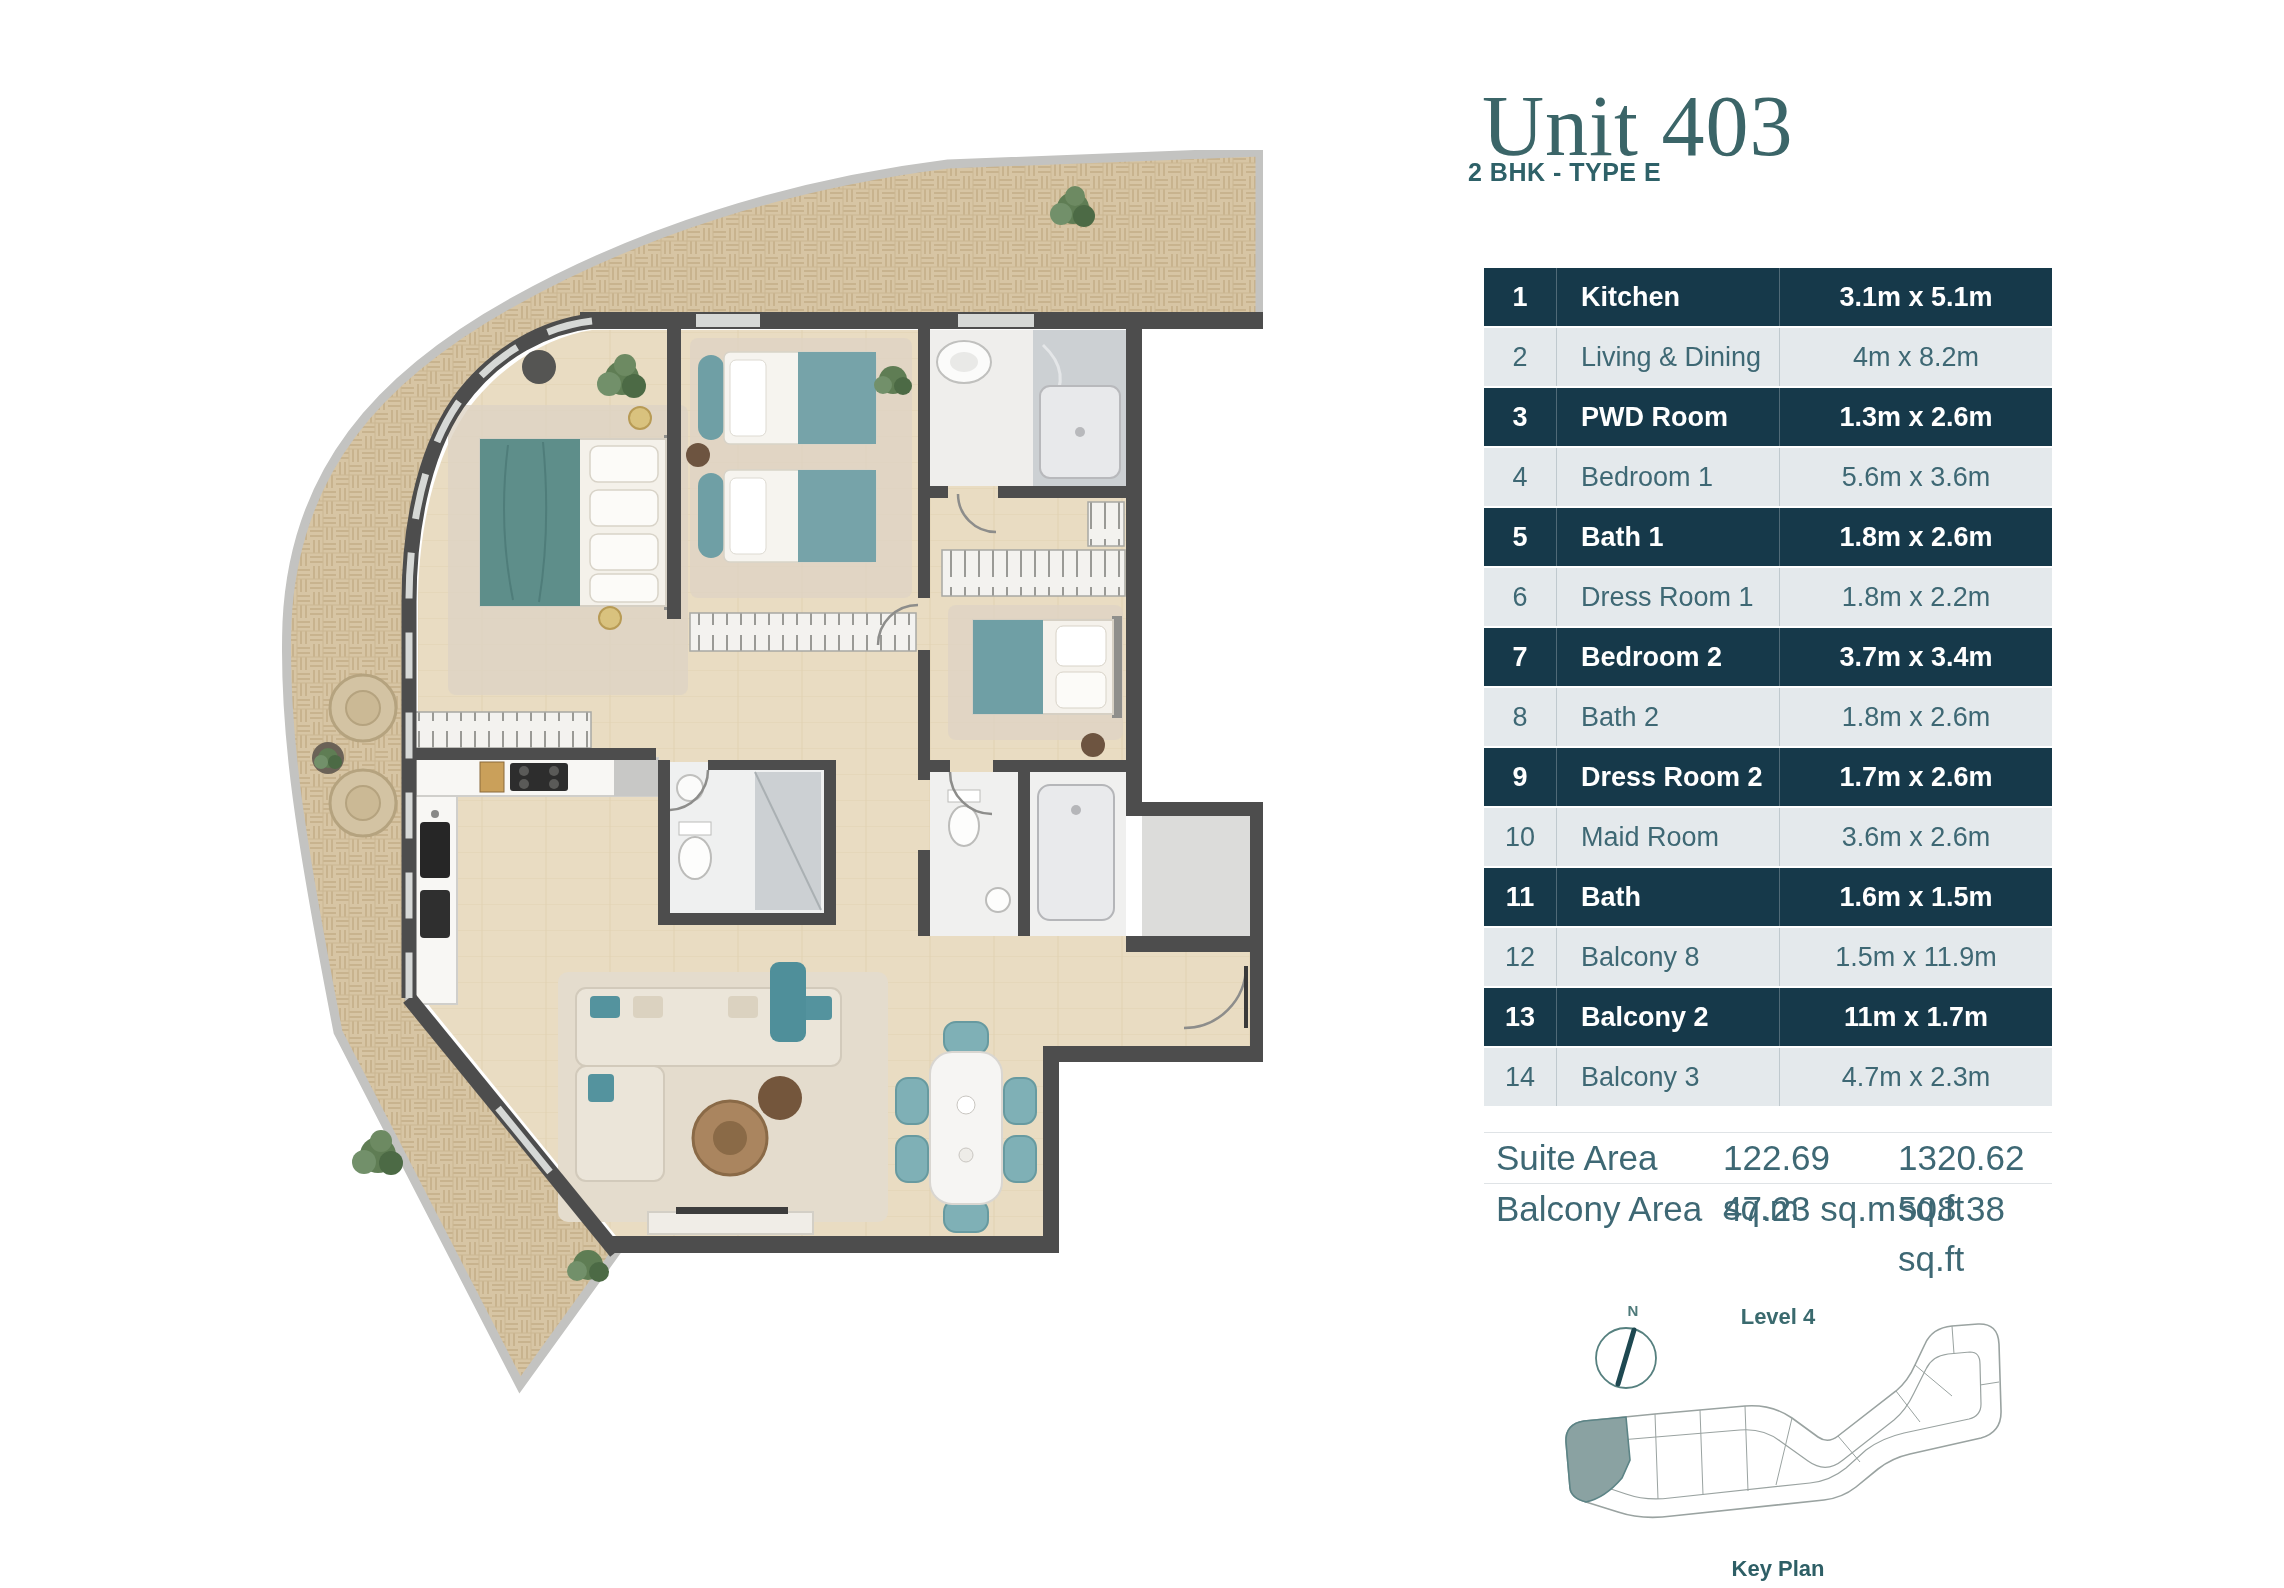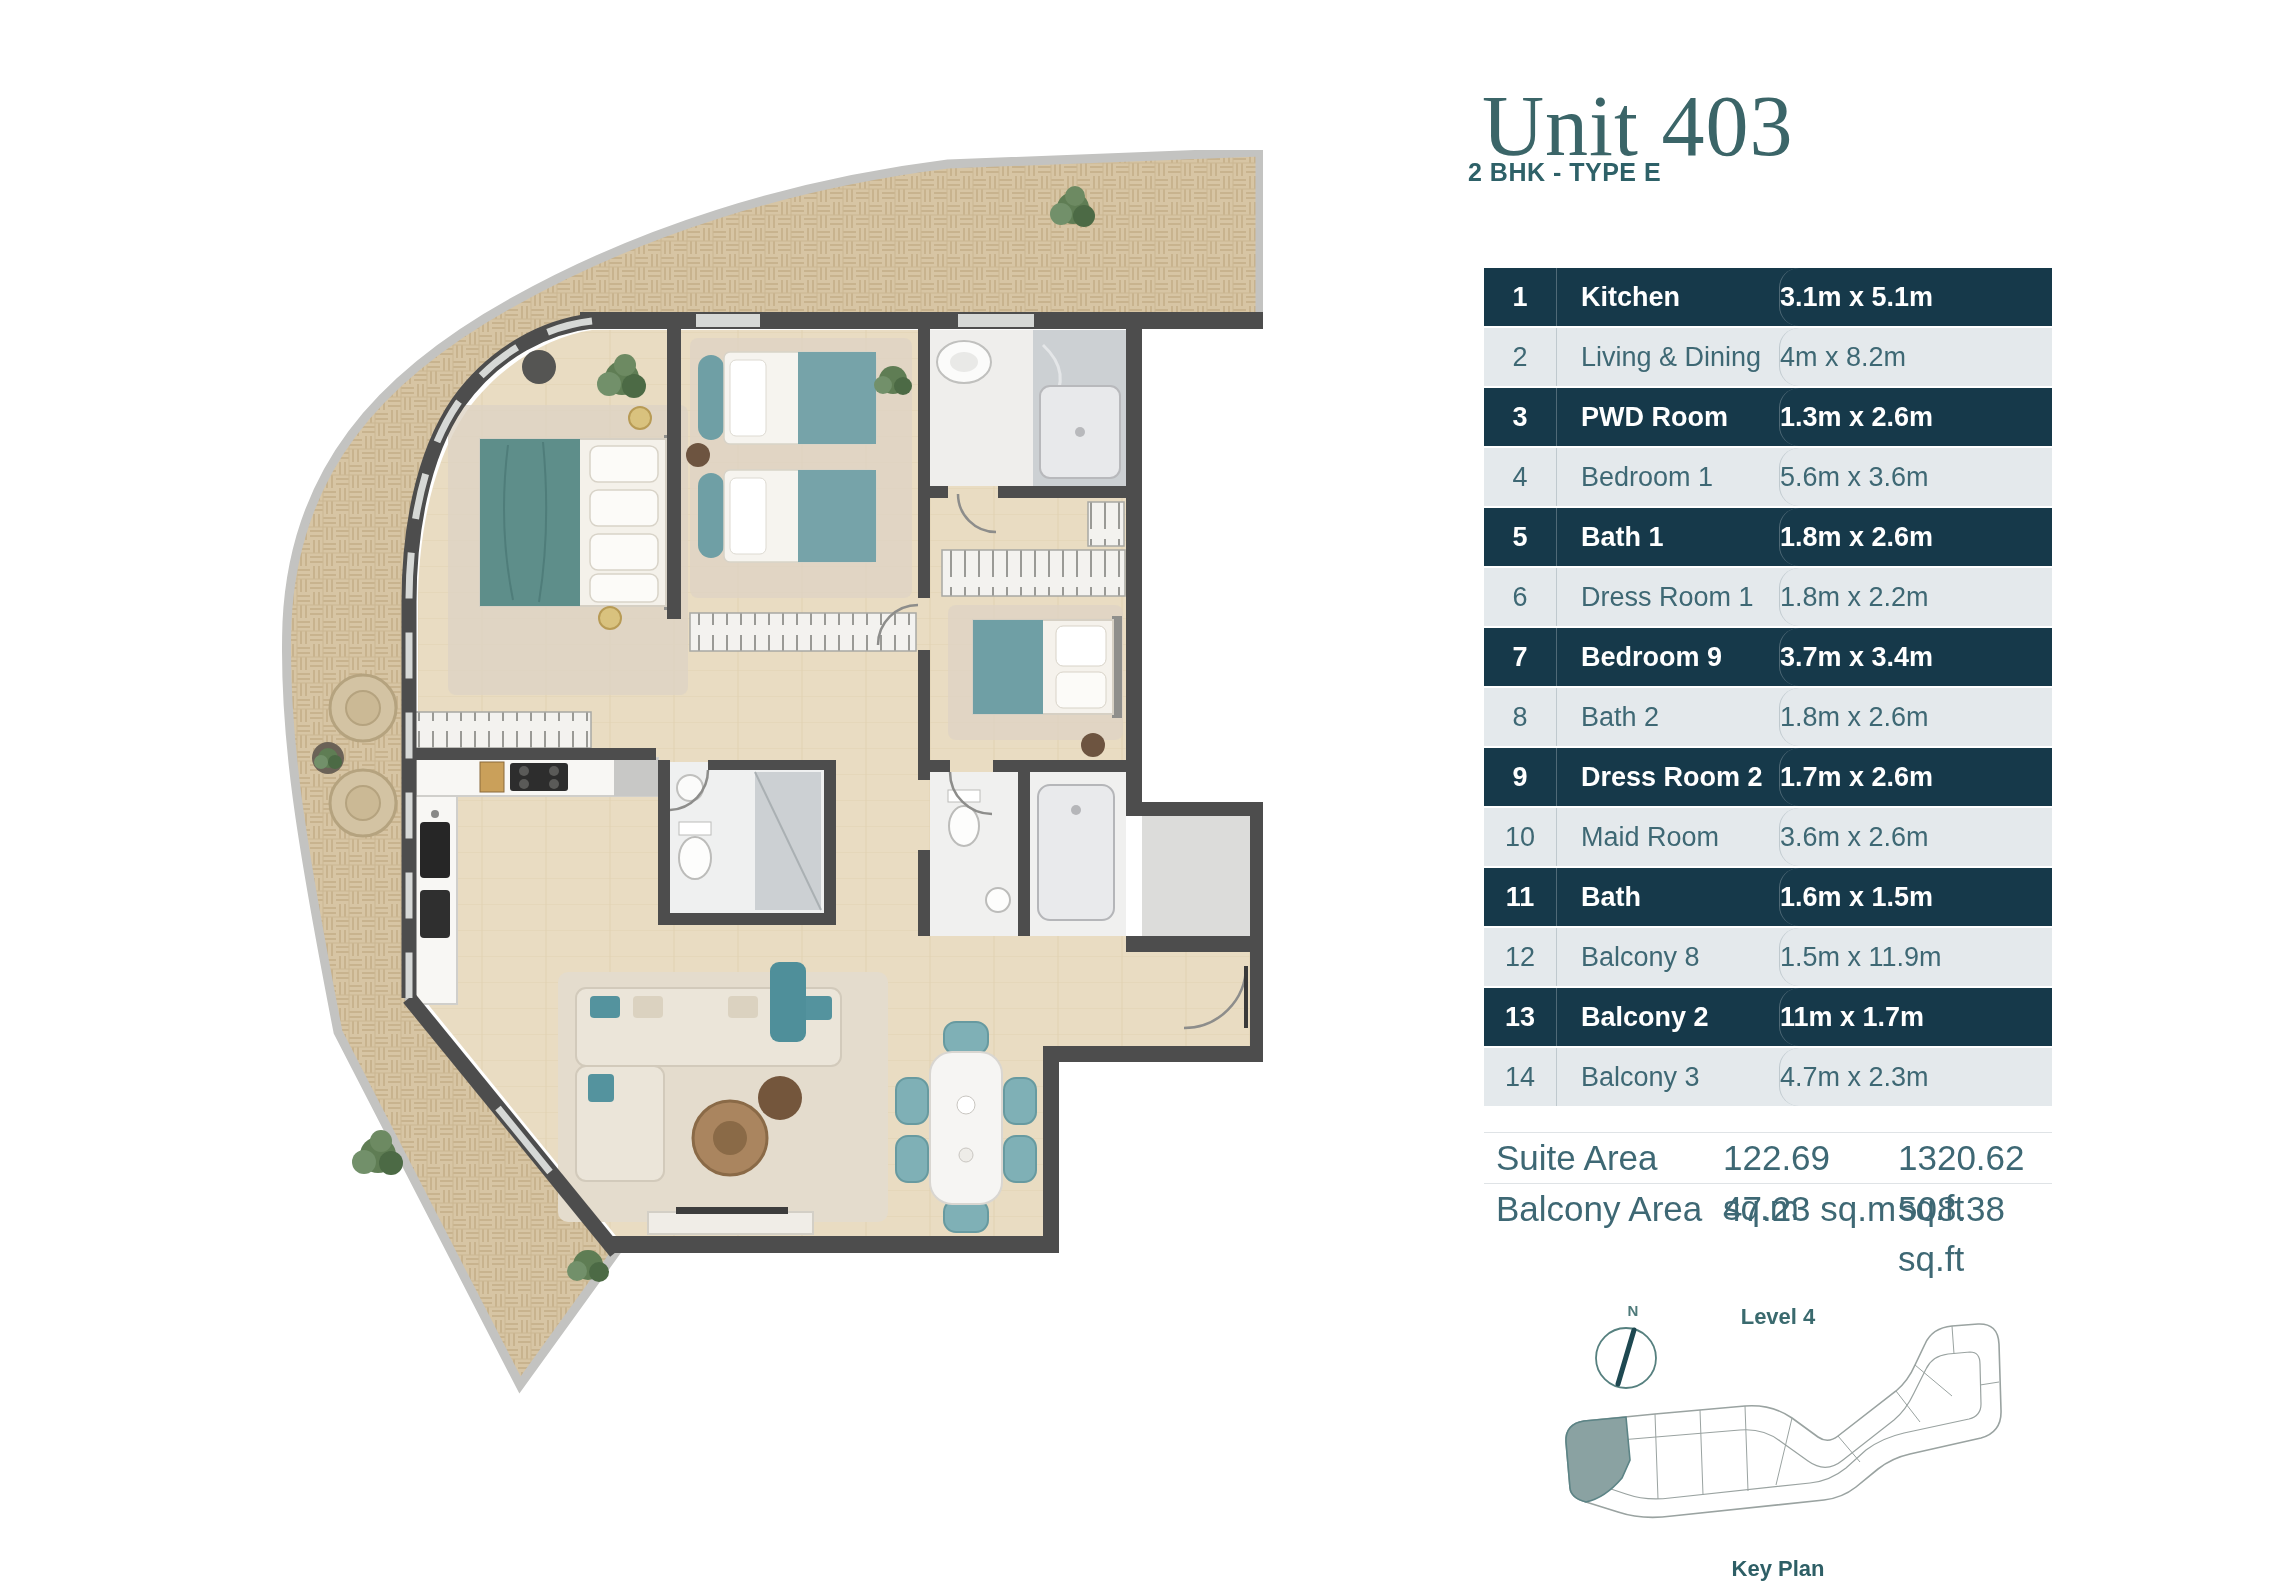--- a/index.html
+++ b/index.html
@@ -9,21 +9,21 @@
   .title{position:absolute;left:1482px;top:21px;font-family:"Liberation Serif", serif;
          font-weight:500;font-size:86px;line-height:1.1;color:var(--title,#3b6568);letter-spacing:1px;}
   .subtitle{position:absolute;left:1468px;top:158px;font-size:25px;font-weight:700;
          color:#2e6168;letter-spacing:.5px;}
   .rooms-table{position:absolute;left:1484px;top:268px;width:568px;}
   .room-row{display:flex;align-items:stretch;height:58px;line-height:58px;margin-bottom:2px;font-size:27px;}
   .room-row:nth-child(odd){background:var(--row-dark,#16394a);color:#ffffff;font-weight:600;}
   .room-row:nth-child(even){background:var(--row-light,#e4e9ec);color:var(--teal-text,#3e6874);font-weight:400;}
   .rc-no{flex:0 0 72px;text-align:center;}
   .rc-name{flex:0 0 198px;padding-left:24px;}
-  .rc-dims{flex:1;text-align:left;border-radius:20px;}
+  .rc-dims{flex:1;text-align:center;}
   .room-row:nth-child(odd) .rc-name,.room-row:nth-child(odd) .rc-dims{border-left:1px solid rgba(255,255,255,.25);}
   .room-row:nth-child(even) .rc-name,.room-row:nth-child(even) .rc-dims{border-left:1px solid rgba(22,57,74,.18);}
   .areas{position:absolute;left:1484px;top:1132px;width:568px;}
   .area-row{display:flex;height:50px;line-height:50px;border-top:1px solid #dfe3e6;
             color:var(--teal-text,#3e6874);font-size:35px;}
   .al{flex:0 0 227px;padding-left:12px;}
   .av1{flex:0 0 175px;}
   .av2{flex:1;}
   .area-row.total{background:var(--row-dark,#16394a);color:#fff;font-weight:700;height:54px;
                   line-height:54px;border-top:none;margin-top:6px;}
@@ -319,21 +319,21 @@
         <div class="rc-name">Bath 1</div>
         <div class="rc-dims">1.8m x 2.6m</div>
       </div>
     <div class="room-row">
         <div class="rc-no">6</div>
         <div class="rc-name">Dress Room 1</div>
         <div class="rc-dims">1.8m x 2.2m</div>
       </div>
     <div class="room-row">
         <div class="rc-no">7</div>
-        <div class="rc-name">Bedroom 9</div>
+        <div class="rc-name">Bedroom 2</div>
         <div class="rc-dims">3.7m x 3.4m</div>
       </div>
     <div class="room-row">
         <div class="rc-no">8</div>
         <div class="rc-name">Bath 2</div>
         <div class="rc-dims">1.8m x 2.6m</div>
       </div>
     <div class="room-row">
         <div class="rc-no">9</div>
         <div class="rc-name">Dress Room 2</div>

